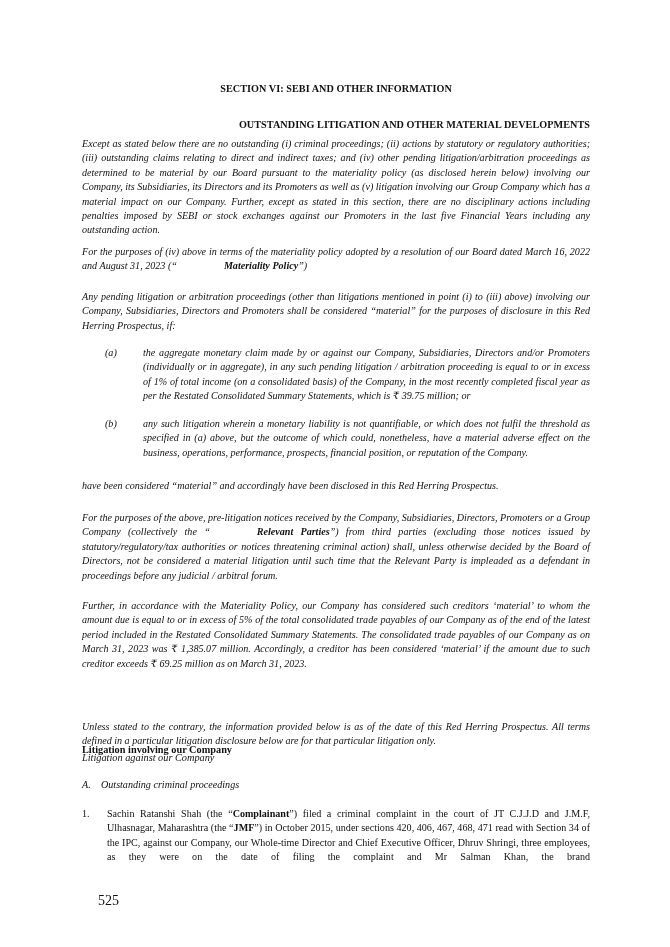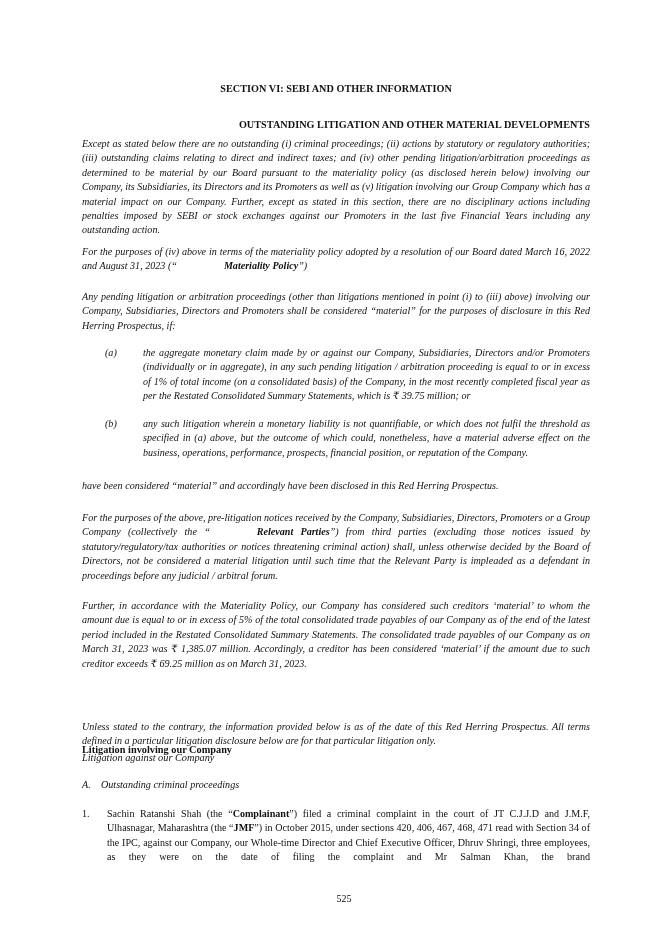--- a/index.html
+++ b/index.html
@@ -14,21 +14,21 @@
   .item .txt { position: absolute; left: 61px; width: 447px; text-align: justify; text-align-last: left; }
   .h-bold { position: absolute; left: 0; font-weight: bold; font-size: 10.3px; }
   .h-bi { position: absolute; left: 0; font-weight: normal; font-style: italic; font-size: 10.3px; }
   .sub { position: absolute; left: 0; font-style: italic; font-size: 10.1px; }
   .sub .lbl { position: absolute; left: 0; }
   .sub .txt { position: absolute; left: 19px; white-space: nowrap; }
   .num { position: absolute; left: 0; width: 508px; font-size: 10.1px; line-height: 14.4px; }
   .num .lbl { position: absolute; left: 0; }
   .num .txt { position: absolute; left: 25px; width: 483px; text-align: justify; text-align-last: justify; }
   .num b { font-weight: bold; }
-  .pageno { position: absolute; left: 8px; width: 508px; text-align: center; font-size: 10px; }
+  .pageno { position: absolute; left: 16px; width: 508px; text-align: left; font-size: 14px; }
 </style>
 </head>
 <body>
 
 <div class="page">
 
   <div class="title" style="top:83px;">SECTION VI: SEBI AND OTHER INFORMATION</div>
   <div class="title" style="top:119px;text-align:right;">OUTSTANDING LITIGATION AND OTHER MATERIAL DEVELOPMENTS</div>
 
   <div class="para" style="top:137px;">Except as stated below there are no outstanding (i) criminal proceedings; (ii) actions by statutory or regulatory authorities; (iii) outstanding claims relating to direct and indirect taxes; and (iv) other pending litigation/arbitration proceedings as determined to be material by our Board pursuant to the materiality policy (as disclosed herein below) involving our Company, its Subsidiaries, its Directors and its Promoters as well as (v) litigation involving our Group Company which has a material impact on our Company. Further, except as stated in this section, there are no disciplinary actions including penalties imposed by SEBI or stock exchanges against our Promoters in the last five Financial Years including any outstanding action.</div>

